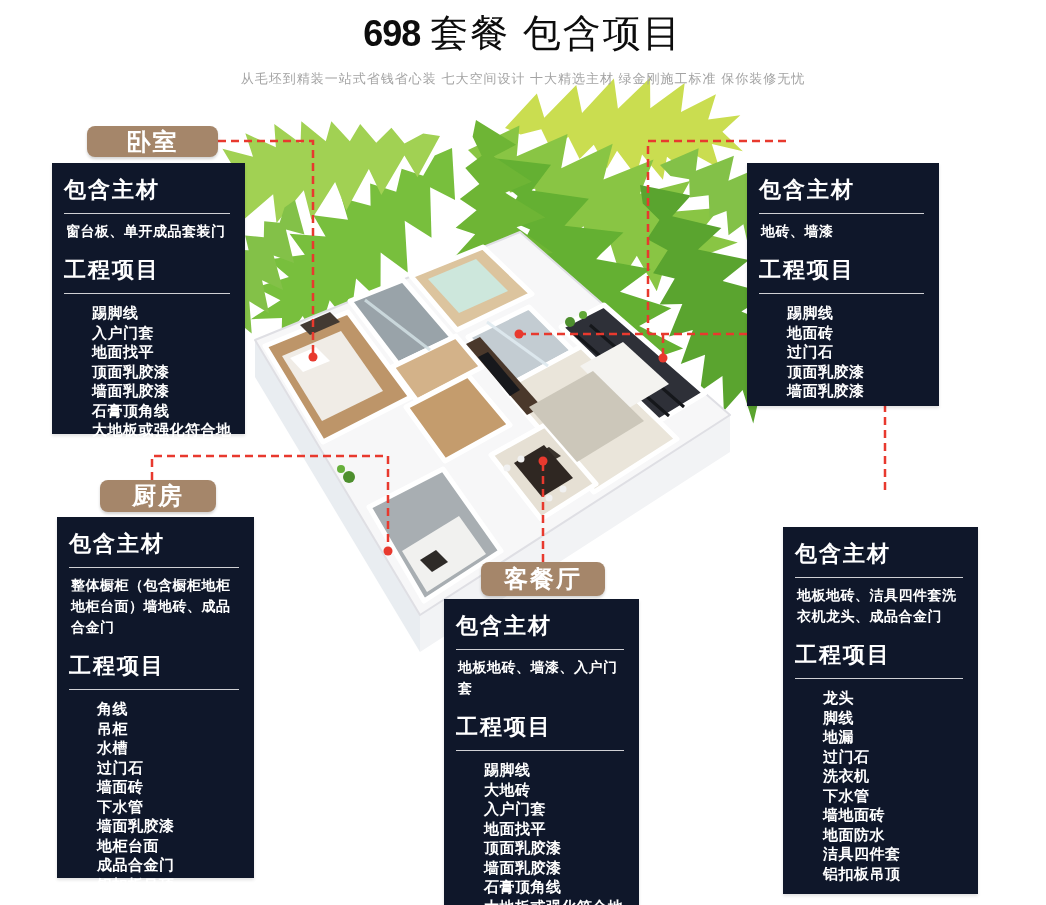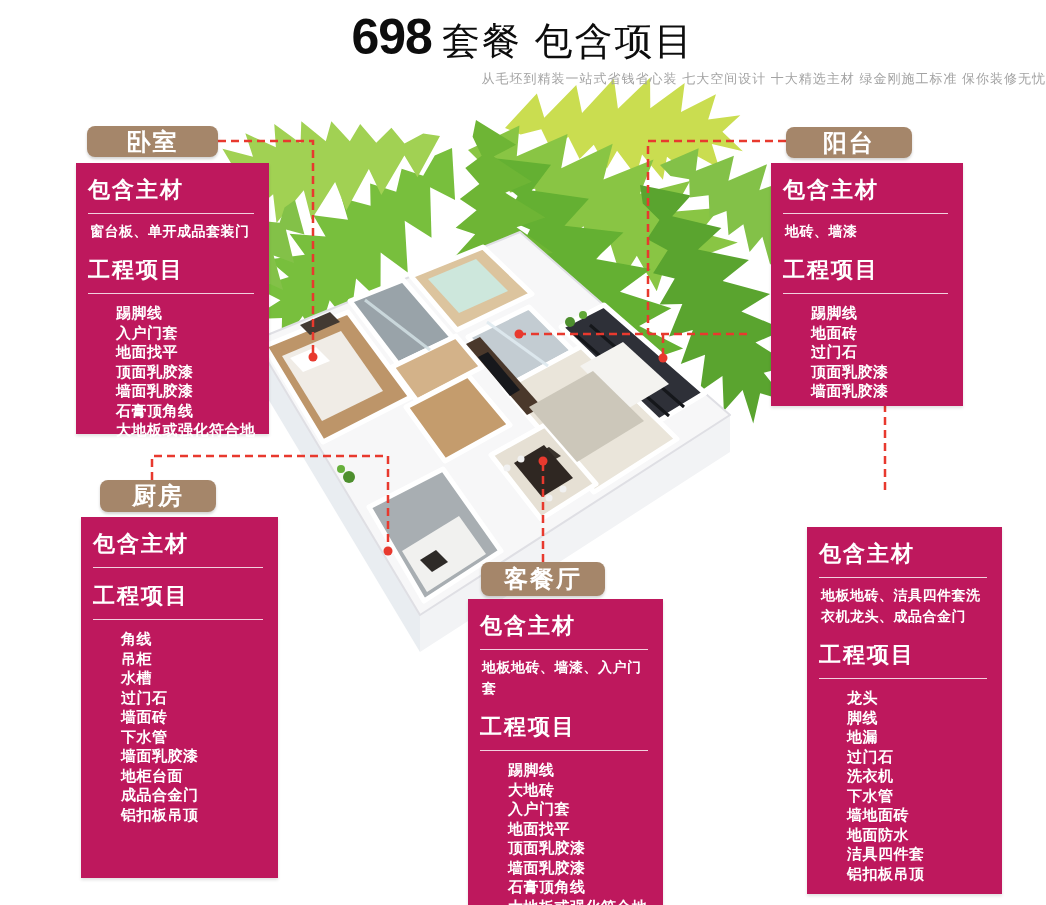--- a/index.html
+++ b/index.html
@@ -1,31 +1,31 @@
 <!DOCTYPE html>
 <html><head>
 <meta charset="utf-8">
 <style>
   html,body{margin:0;padding:0;background:#ffffff;}
   .stage{position:relative;width:1046px;height:905px;background:#ffffff;overflow:hidden;
          font-family:"Liberation Sans","DejaVu Sans",sans-serif;}
   svg.layer{position:absolute;left:0;top:0;}
   
   .titlebar{position:absolute;left:0;top:8px;width:100%;text-align:center;white-space:nowrap;}
-  .title-num{font-size:50px;font-weight:900;color:#0d0d0d;letter-spacing:-1px;vertical-align:baseline;}
+  .title-num{font-size:36px;font-weight:900;color:#0d0d0d;letter-spacing:-1px;vertical-align:baseline;}
   .title-rest{font-size:38px;font-weight:400;color:#0d0d0d;margin-left:10px;letter-spacing:2px;vertical-align:baseline;}
-  .subtitle{position:absolute;left:0;top:70px;width:100%;text-align:right;
+  .subtitle{position:absolute;left:0;top:70px;width:100%;text-align:center;
             font-size:13px;color:#a3a3a3;letter-spacing:1px;}
   
   .tab{position:absolute;background:#a5866a;border-radius:8px;color:#ffffff;
        font-weight:700;font-size:24px;text-align:center;
        box-shadow:0 2px 3px rgba(0,0,0,0.18);letter-spacing:2px;}
   
-  .panel{position:absolute;background:#be185d;color:#ffffff;box-sizing:border-box;
-         padding:12px 11px 8px 12px;box-shadow:0 2px 3px rgba(0,0,0,0.12);margin-left:24px;}
+  .panel{position:absolute;background:#0f172a;color:#ffffff;box-sizing:border-box;
+         padding:12px 11px 8px 12px;box-shadow:0 2px 3px rgba(0,0,0,0.12);}
   .panel h3{margin:0;font-size:22px;font-weight:700;letter-spacing:2px;
             border-bottom:1px solid rgba(255,255,255,0.8);padding-bottom:8px;margin-right:4px;}
   .panel h3.second{margin-top:13px;}
   .panel p.mat{margin:7px 0 0 2px;font-size:14px;font-weight:700;line-height:21px;letter-spacing:0.5px;}
   .panel ul{list-style:none;margin:9px 0 0 4px;padding:0;}
   .panel ul li{font-size:15px;font-weight:700;line-height:19.5px;letter-spacing:0.5px;padding-left:24px;}
 </style>
 </head>
 <body>
 
@@ -132,20 +132,21 @@
         <li>顶面乳胶漆</li>
         <li>墙面乳胶漆</li>
         <li>石膏顶角线</li>
         <li>大地板或强化符合地板</li>
       </ul>
   </section>
 
   <div class="tab" style="left:100px;top:480px;width:116px;height:32px;line-height:32px;">厨房</div>
   <section class="panel" style="left:57px;top:517px;width:197px;height:361px;">
     <h3>包含主材</h3>
+    <p class="mat">整体橱柜（包含橱柜地柜地柜台面）墙地砖、成品合金门</p>
     <h3 class="second">工程项目</h3>
     <ul>
         <li>角线</li>
         <li>吊柜</li>
         <li>水槽</li>
         <li>过门石</li>
         <li>墙面砖</li>
         <li>下水管</li>
         <li>墙面乳胶漆</li>
         <li>地柜台面</li>
@@ -164,21 +165,20 @@
         <li>大地砖</li>
         <li>入户门套</li>
         <li>地面找平</li>
         <li>顶面乳胶漆</li>
         <li>墙面乳胶漆</li>
         <li>石膏顶角线</li>
         <li>大地板或强化符合地板</li>
       </ul>
   </section>
 
-  <div class="tab" style="left:786px;top:127px;width:126px;height:31px;line-height:31px;">阳台</div>
   <section class="panel" style="left:747px;top:163px;width:192px;height:243px;">
     <h3>包含主材</h3>
     <p class="mat">地砖、墙漆</p>
     <h3 class="second">工程项目</h3>
     <ul>
         <li>踢脚线</li>
         <li>地面砖</li>
         <li>过门石</li>
         <li>顶面乳胶漆</li>
         <li>墙面乳胶漆</li>

